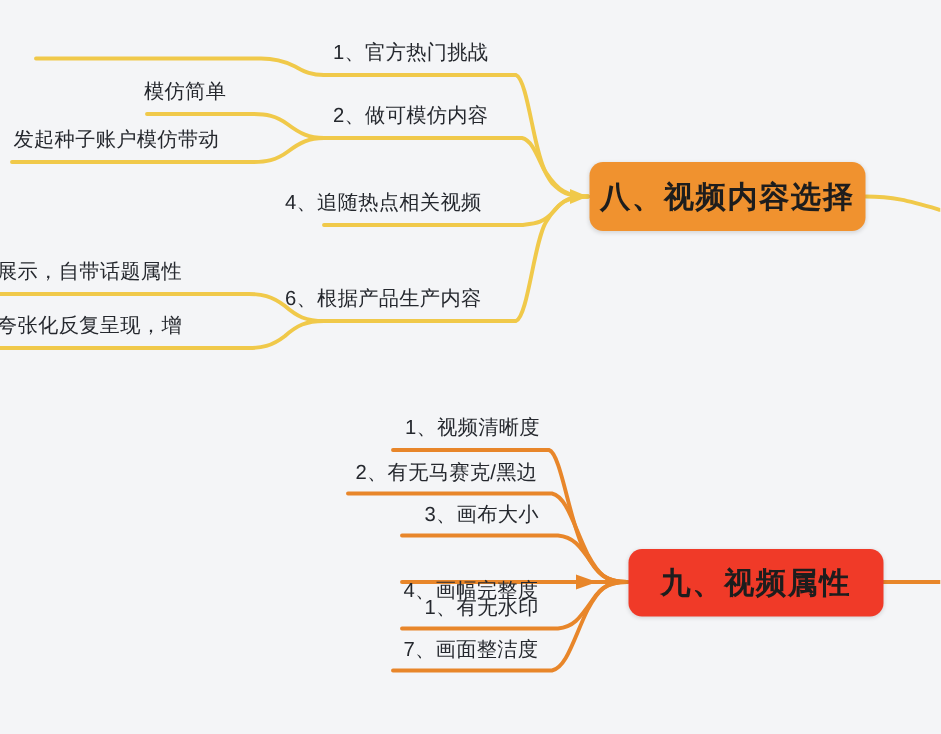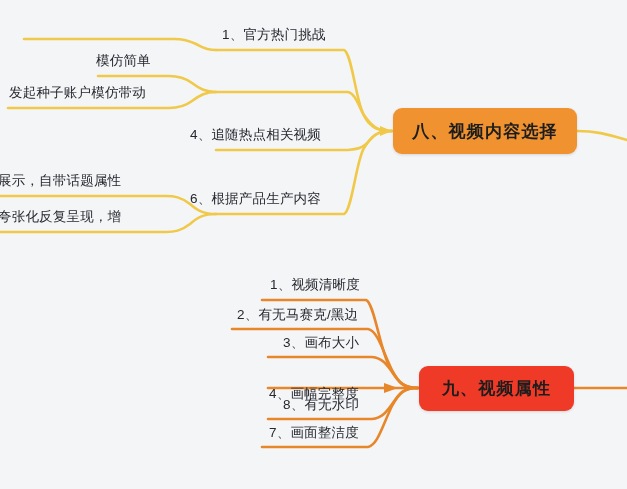--- a/index.html
+++ b/index.html
@@ -34,21 +34,21 @@
     letter-spacing: 0.2px;
     font-family: "Liberation Sans", "DejaVu Sans", sans-serif;
   }
   .node {
     position: absolute;
     display: flex;
     align-items: center;
     justify-content: center;
     border-radius: 9px;
     font-weight: bold;
-    font-size: 17px;
+    font-size: 20px;
     letter-spacing: 1.2px;
     color: #1d1d1d;
     font-family: "Liberation Sans", "DejaVu Sans", sans-serif;
     box-shadow: 0 1px 3px rgba(0,0,0,0.13);
   }
   .node-video-content {
     background: #f0922f;
   }
   .node-video-attr {
     background: #f03a28;
@@ -93,43 +93,44 @@
       <polygon points="380,126 392,131 380,136"></polygon>
     </g>
   </svg>
 
   <div class="node node-video-content" style="left:393px; top:108px; width:184px; height:46px;">
     <span>八、视频内容选择</span>
   </div>
 
   <div class="leaf" style="left:222px; top:28px;text-align:center;">1、官方热门挑战</div>
 
+  <div class="leaf" style="left:222px; top:70px;">2、做可模仿内容</div>
 
   <div class="leaf" style="left:190px; top:128px;">4、追随热点相关视频</div>
 
   <div class="leaf" style="left:190px; top:192px;">6、根据产品生产内容</div>
 
 
   <div class="leaf" style="left:96px; top:54px;">模仿简单</div>
 
   <div class="leaf" style="left:9px; top:86px;">发起种子账户模仿带动</div>
 
   <div class="leaf" style="left:-2px; top:174px;">展示，自带话题属性</div>
 
   <div class="leaf" style="left:-2px; top:210px;">夸张化反复呈现，增</div>
 
-  <div class="node node-video-attr" style="left:419px; top:366px; width:155px; height:45px;">
+  <div class="node node-video-attr" style="left:419px; top:366px; width:170px; height:45px;">
     <span>九、视频属性</span>
   </div>
 
   <div class="leaf" style="left:270px; top:278px;">1、视频清晰度</div>
 
   <div class="leaf" style="left:237px; top:308px;">2、有无马赛克/黑边</div>
 
   <div class="leaf" style="left:283px; top:336px;">3、画布大小</div>
 
   <div class="leaf" style="left:269px; top:387px;">4、画幅完整度</div>
 
-  <div class="leaf" style="left:283px; top:398px;">8、有无水印</div>
+  <div class="leaf" style="left:283px; top:398px;">1、有无水印</div>
 
   <div class="leaf" style="left:269px; top:426px;">7、画面整洁度</div>
 
 </div>
 
 </body></html>

